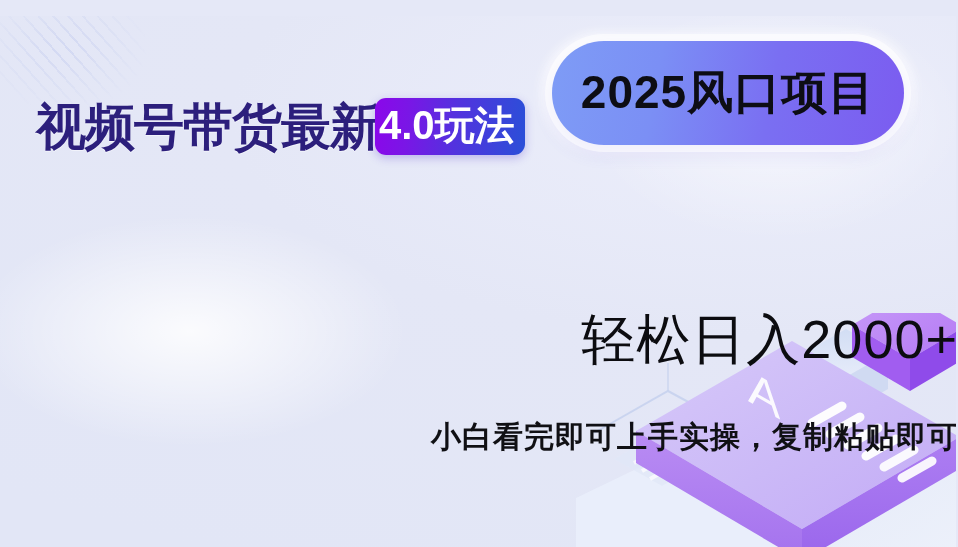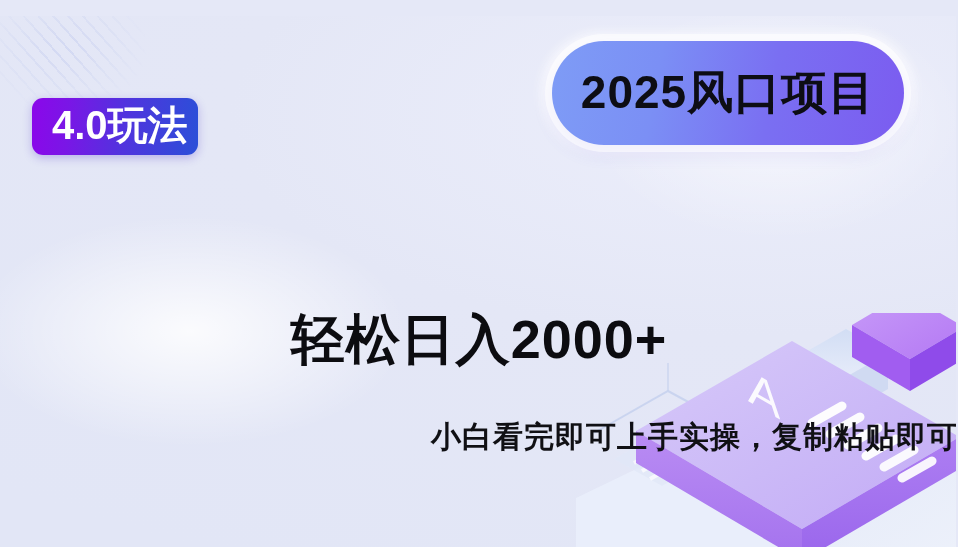--- a/index.html
+++ b/index.html
@@ -99,21 +99,21 @@
     line-height:1;
     text-shadow:0 1px 0 rgba(255,255,255,.5);
   }
   .badge40{
     margin-left:-4px;
     background:linear-gradient(95deg,#8b07ea 0%,#7a16e6 22%,#5133de 55%,#2b4fd8 100%);
     color:#ffffff;
     font-size:40px;
     font-weight:700;
     line-height:1;
-    padding:7px 10px 10px 20px;
+    padding:7px 10px 10px 4px;
     border-radius:11px;
     letter-spacing:0px;
     box-shadow:0 3px 10px rgba(70,40,200,.28);
   }
 
   
   .headline{
     position:absolute; left:0; top:176px; width:958px;
     text-align:center;
     font-size:64px;
@@ -121,23 +121,23 @@
     color:#2c1f7c;
     letter-spacing:1px;
     line-height:1.05;
     white-space:nowrap;
     z-index:4;
   }
 
   
   .subline{
     position:absolute; left:0; top:295px; width:958px;
-    text-align:center;
+    text-align:right;
     font-size:54px;
-    font-weight:700;
+    font-weight:400;
     color:#0c0c10;
     letter-spacing:1px;
     line-height:1.05;
     white-space:nowrap;
     z-index:4;
   }
 
   
   .footline{
     position:absolute; left:0; top:404px; width:958px;
@@ -202,20 +202,21 @@
     <path d="M310 114 L352 90 L352 126 L310 150 Z" fill="#cbd7f1" opacity=".8"></path>
   </svg>
 
   <div class="header">
     <div class="pill-halo"></div>
     <div class="pill">
       <span class="pill-text">2025风口项目</span>
     </div>
 
     <div class="line1">
+      <span class="line1-text">视频号带货最新</span>
       <span class="badge40">4.0玩法</span>
     </div>
   </div>
 
 
   <div class="subline">轻松日入2000+</div>
 
   <div class="footline">小白看完即可上手实操，复制粘贴即可</div>
 
   <div class="iso">

